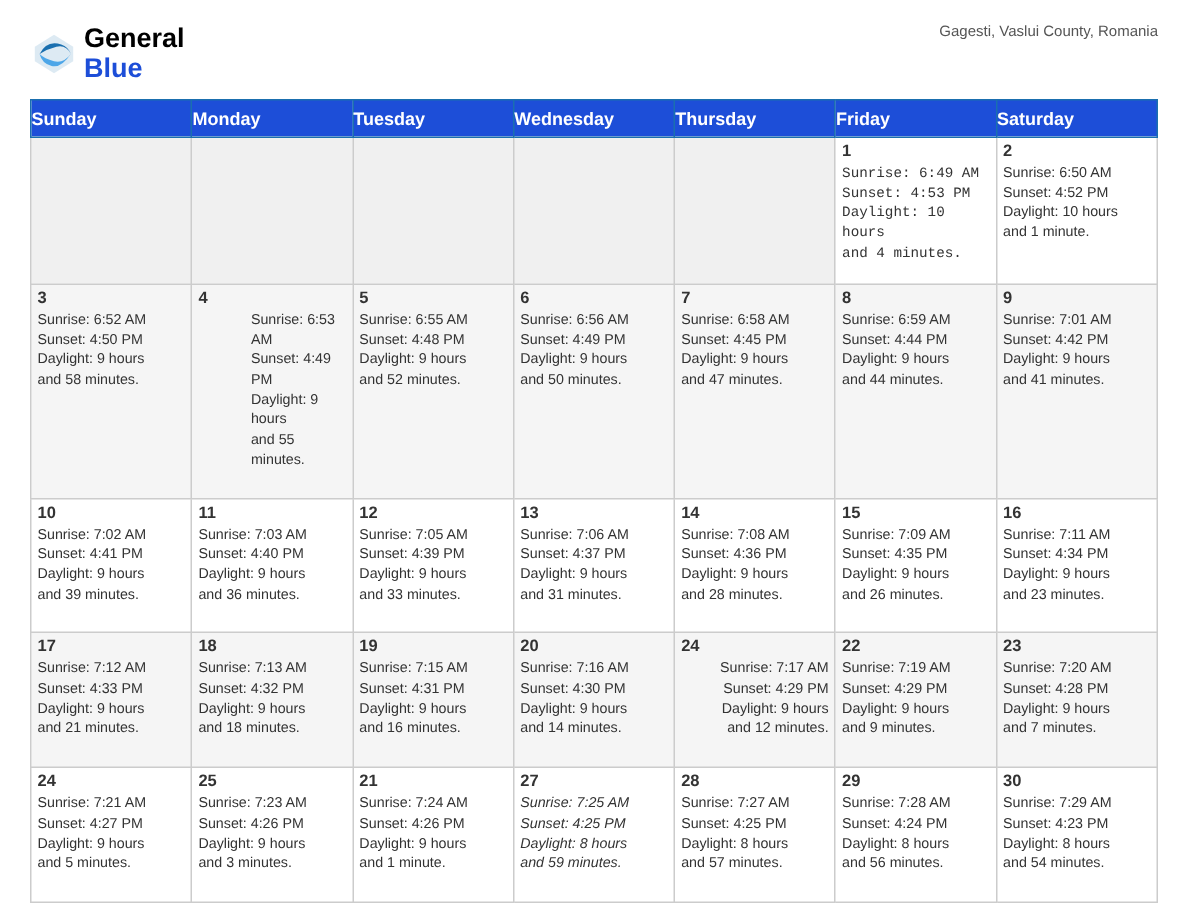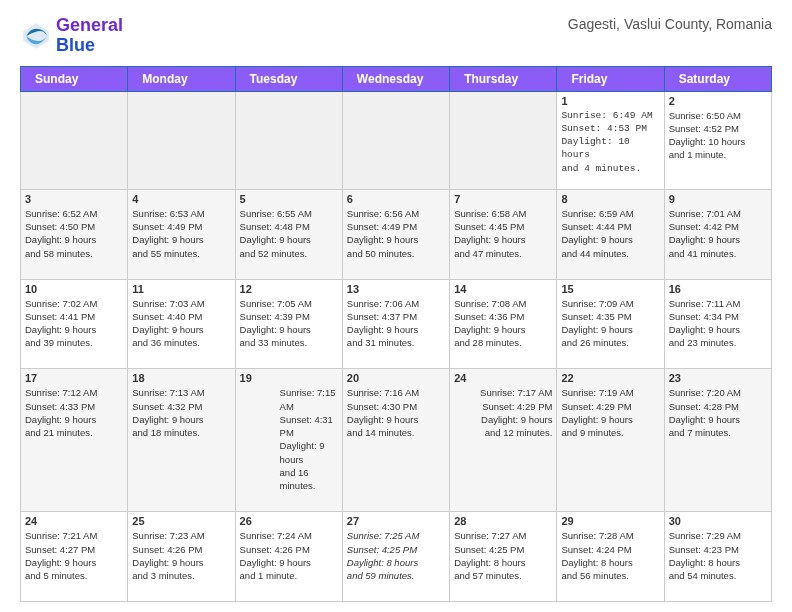--- a/index.html
+++ b/index.html
@@ -28,52 +28,52 @@
       align-items: center;
       gap: 4px;
     }
     .logo-text {
       font-size: 18px;
       font-weight: bold;
       color: #333;
       line-height: 1.1;
     }
     .logo-text span {
-      color: #6d28d9;
+      color: #000000;
     }
     .logo-icon {
       width: 32px;
       height: 32px;
     }
     .title-block {
       text-align: right;
     }
     .month-title {
       font-size: 32px;
       font-weight: bold;
       color: #222;
       line-height: 1.1;
     }
     .location {
-      font-size: 14px;
+      font-size: 10px;
       color: #555;
     }
     .calendar {
       flex: 1;
       border: 1px solid #ccc;
       border-collapse: collapse;
       width: 100%;
       table-layout: fixed;
     }
     .calendar th {
-      background: #8b5cf6;
+      background: #1d4ed8;
       color: #fff;
       font-size: 12px;
       font-weight: bold;
-      padding: 5px 14px;
+      padding: 5px 0;
       text-align: left;
       border: 1px solid #1a6faf;
     }
     .calendar td {
       border: 1px solid #ccc;
       vertical-align: top;
       padding: 3px 4px;
       font-size: 9.5px;
       color: #333;
       height: 80px;
@@ -158,21 +158,21 @@
         <tr>
           <td>
             <span class="day-num">3</span>
             <div class="day-info" style="white-space: pre-line;">Sunrise: 6:52 AM
 Sunset: 4:50 PM
 Daylight: 9 hours
 and 58 minutes.</div>
           </td>
           <td>
             <span class="day-num">4</span>
-            <div class="day-info" style="white-space: pre-line;">Sunrise: 6:53 AM
+            <div class="day-info" style="white-space: pre-line; margin-left: 35px;">Sunrise: 6:53 AM
 Sunset: 4:49 PM
 Daylight: 9 hours
 and 55 minutes.</div>
           </td>
           <td>
             <span class="day-num">5</span>
             <div class="day-info" style="white-space: pre-line;">Sunrise: 6:55 AM
 Sunset: 4:48 PM
 Daylight: 9 hours
 and 52 minutes.</div>
@@ -267,21 +267,21 @@
           </td>
           <td>
             <span class="day-num">18</span>
             <div class="day-info" style="white-space: pre-line;">Sunrise: 7:13 AM
 Sunset: 4:32 PM
 Daylight: 9 hours
 and 18 minutes.</div>
           </td>
           <td>
             <span class="day-num">19</span>
-            <div class="day-info" style="white-space: pre-line; margin-left: 40px;">Sunrise: 7:15 AM
+            <div class="day-info" style="white-space: pre-line;">Sunrise: 7:15 AM
 Sunset: 4:31 PM
 Daylight: 9 hours
 and 16 minutes.</div>
           </td>
           <td>
             <span class="day-num">20</span>
             <div class="day-info" style="white-space: pre-line;">Sunrise: 7:16 AM
 Sunset: 4:30 PM
 Daylight: 9 hours
 and 14 minutes.</div>
@@ -317,21 +317,21 @@
 and 5 minutes.</div>
           </td>
           <td>
             <span class="day-num">25</span>
             <div class="day-info" style="white-space: pre-line;">Sunrise: 7:23 AM
 Sunset: 4:26 PM
 Daylight: 9 hours
 and 3 minutes.</div>
           </td>
           <td>
-            <span class="day-num">26</span>
+            <span class="day-num">21</span>
             <div class="day-info" style="white-space: pre-line;">Sunrise: 7:24 AM
 Sunset: 4:26 PM
 Daylight: 9 hours
 and 1 minute.</div>
           </td>
           <td>
             <span class="day-num">27</span>
             <div class="day-info" style="white-space: pre-line; font-style: italic;">Sunrise: 7:25 AM
 Sunset: 4:25 PM
 Daylight: 8 hours

